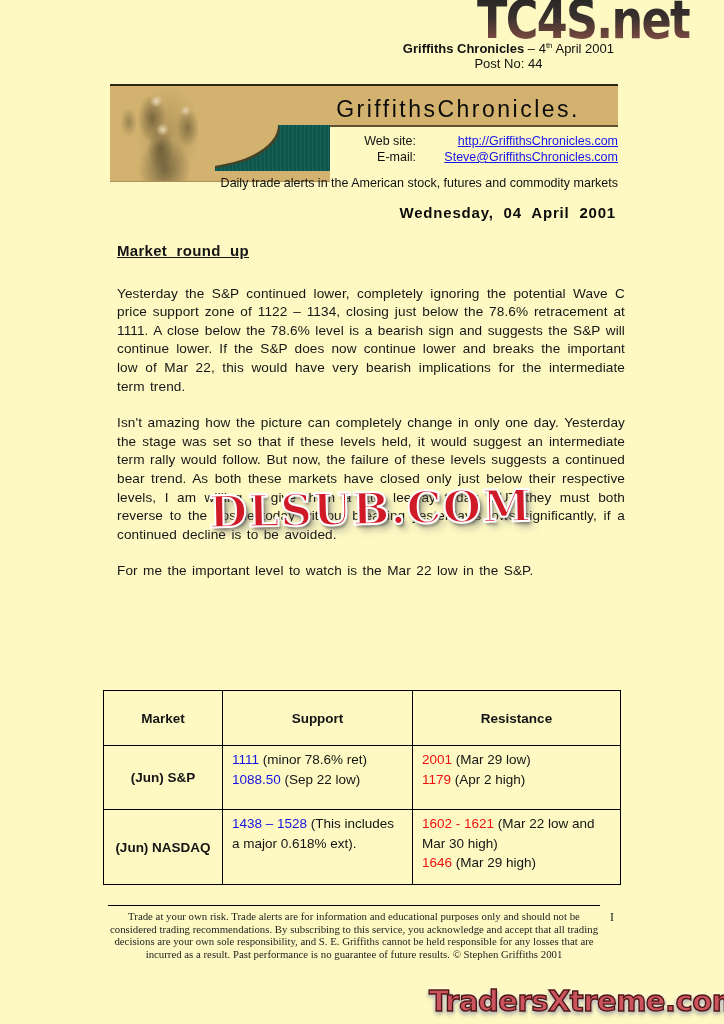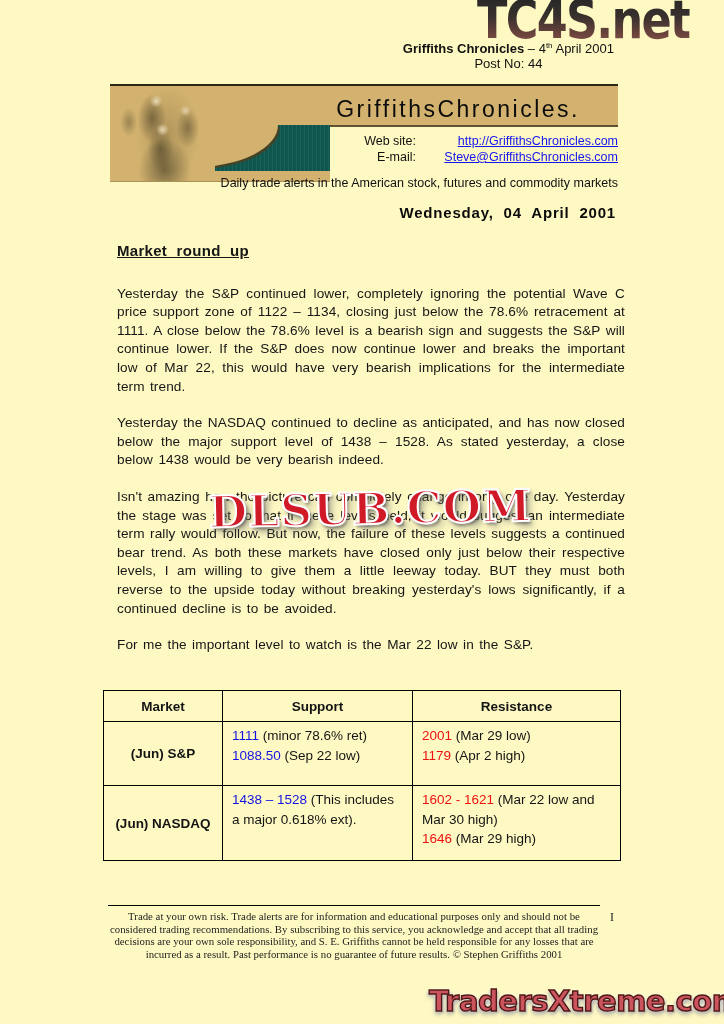--- a/index.html
+++ b/index.html
@@ -86,21 +86,21 @@
     font-family:"DejaVu Serif", serif;font-weight:bold;font-size:44px;letter-spacing:1px;
     color:var(--watermark-red);
     -webkit-text-stroke:2px #ffffff;
     text-shadow:0 0 2px #ffffff, 2px 3px 3px rgba(70,70,70,0.65), 5px 6px 7px rgba(110,110,110,0.5);
     transform:rotate(-1.2deg);white-space:nowrap;
   }
 
   
   .market-table{position:absolute;top:690px;left:103px;width:517px;border-collapse:collapse;table-layout:fixed;font-size:13.5px;color:#141414;}
   .market-table th,.market-table td{border:1px solid #000;}
-  .market-table th{height:22px;font-weight:bold;text-align:center;padding:4px 4px;}
+  .market-table th{height:22px;font-weight:bold;text-align:center;padding:16px 4px;}
   .market-table .market-cell{text-align:center;vertical-align:middle;font-weight:bold;}
   .market-table .level-cell{vertical-align:top;padding:4px 9px;line-height:19.5px;text-align:left;}
   .market-table tbody tr:nth-child(1){height:64px;}
   .market-table tbody tr:nth-child(2){height:75px;}
   .support-value{color:var(--support-blue);}
   .resistance-value{color:var(--resistance-red);}
 
   
   .footnote{
     position:absolute;top:905px;left:108px;width:492px;border-top:1px solid #000;padding-top:4px;
@@ -152,21 +152,20 @@
     </div>
   </div>
 
   <div class="tagline">Daily trade alerts in the American stock, futures and commodity markets</div>
 
   <div class="issue-date">Wednesday, 04 April 2001</div>
 
   <div class="article">
     <h2>Market round up</h2>
     <p>Yesterday the S&amp;P continued lower, completely ignoring the potential Wave C price support zone of 1122 – 1134, closing just below the 78.6% retracement at 1111. A close below the 78.6% level is a bearish sign and suggests the S&amp;P will continue lower. If the S&amp;P does now continue lower and breaks the important low of Mar 22, this would have very bearish implications for the intermediate term trend.</p>
-    <p>Yesterday the NASDAQ continued to decline as anticipated, and has now closed below the major support level of 1438 – 1528. As stated yesterday, a close below 1438 would be very bearish indeed.</p>
     <p>Isn't amazing how the picture can completely change in only one day. Yesterday the stage was set so that if these levels held, it would suggest an intermediate term rally would follow. But now, the failure of these levels suggests a continued bear trend. As both these markets have closed only just below their respective levels, I am willing to give them a little leeway today. BUT they must both reverse to the upside today without breaking yesterday's lows significantly, if a continued decline is to be avoided.</p>
     <p>For me the important level to watch is the Mar 22 low in the S&amp;P.</p>
   </div>
 
   <div class="dlsub">DLSUB.COM</div>
 
   <table class="market-table">
     <colgroup>
         <col style="width:119px">
         <col style="width:190px">

